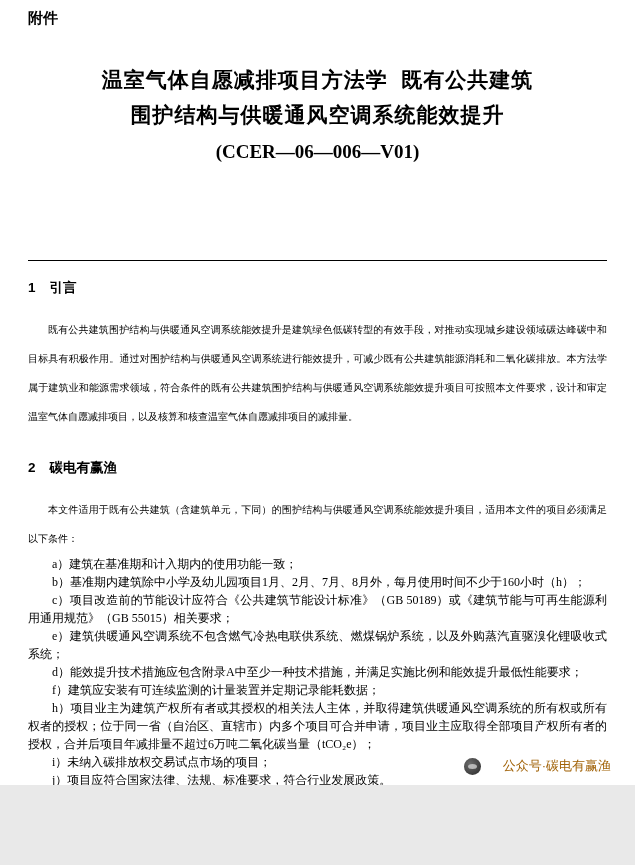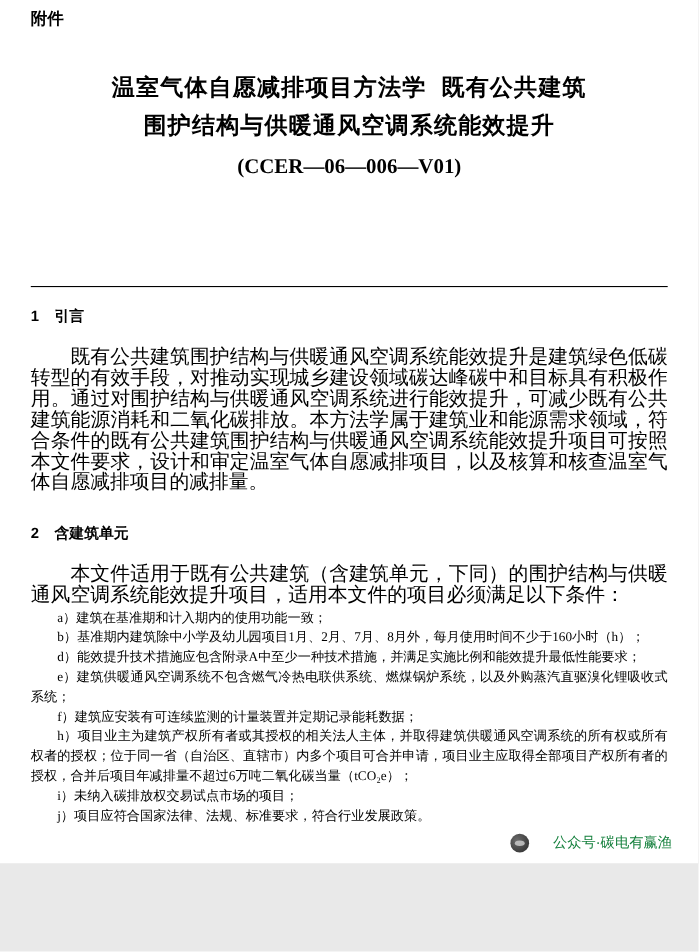--- a/index.html
+++ b/index.html
@@ -49,42 +49,42 @@
   .section-heading {
     font-family: "Liberation Sans", sans-serif;
     font-weight: bold;
     font-size: 13.5px;
     line-height: 18px;
     margin-top: 18px;
   }
   .section-heading .num { margin-right: 14px; }
   .sec2 .section-heading { margin-top: 28px; }
   .para {
-    font-size: 18px;
-    line-height: 19px;
+    font-size: 10px;
+    line-height: 29px;
     text-align: justify;
     text-indent: 2em;
     margin-top: 18px;
   }
   .items { margin-top: 2px; }
   .items .para {
     font-size: 12px;
     line-height: 18px;
     margin-top: 0;
   }
   .watermark {
     position: absolute;
     right: 22px;
     bottom: 8px;
     display: flex;
     align-items: center;
     gap: 22px;
     font-family: "Liberation Sans", sans-serif;
     font-size: 13px;
-    color: #15803d;
+    color: #a16207;
     background: rgba(255,255,255,0.85);
     padding: 2px 2px;
   }
   .wm-icon {
     display: inline-block;
     width: 17px;
     height: 17px;
     border-radius: 50%;
     background: radial-gradient(circle at 35% 35%, #6b6b6b 0%, #3c3c3c 70%);
     position: relative;
@@ -117,29 +117,30 @@
 
   <div class="section">
     <div class="section-heading">
       <span class="num">1</span><span>引言</span>
     </div>
     <p class="para">既有公共建筑围护结构与供暖通风空调系统能效提升是建筑绿色低碳转型的有效手段，对推动实现城乡建设领域碳达峰碳中和目标具有积极作用。通过对围护结构与供暖通风空调系统进行能效提升，可减少既有公共建筑能源消耗和二氧化碳排放。本方法学属于建筑业和能源需求领域，符合条件的既有公共建筑围护结构与供暖通风空调系统能效提升项目可按照本文件要求，设计和审定温室气体自愿减排项目，以及核算和核查温室气体自愿减排项目的减排量。</p>
   </div>
 
   <div class="section sec2">
     <div class="section-heading">
-      <span class="num">2</span><span>含建筑单元</span>
+      <span class="num">2</span><span>碳电有赢渔</span>
     </div>
     <p class="para">本文件适用于既有公共建筑（含建筑单元，下同）的围护结构与供暖通风空调系统能效提升项目，适用本文件的项目必须满足以下条件：</p>
 
     <div class="items">
       <p class="para">a）建筑在基准期和计入期内的使用功能一致；</p>
       <p class="para">b）基准期内建筑除中小学及幼儿园项目1月、2月、7月、8月外，每月使用时间不少于160小时（h）；</p>
+      <p class="para">c）项目改造前的节能设计应符合《公共建筑节能设计标准》（GB 50189）或《建筑节能与可再生能源利用通用规范》（GB 55015）相关要求；</p>
+      <p class="para">e）建筑供暖通风空调系统不包含燃气冷热电联供系统、燃煤锅炉系统，以及外购蒸汽直驱溴化锂吸收式系统；</p>
       <p class="para">d）能效提升技术措施应包含附录A中至少一种技术措施，并满足实施比例和能效提升最低性能要求；</p>
-      <p class="para">e）建筑供暖通风空调系统不包含燃气冷热电联供系统、燃煤锅炉系统，以及外购蒸汽直驱溴化锂吸收式系统；</p>
       <p class="para">f）建筑应安装有可连续监测的计量装置并定期记录能耗数据；</p>
       <p class="para">h）项目业主为建筑产权所有者或其授权的相关法人主体，并取得建筑供暖通风空调系统的所有权或所有权者的授权；位于同一省（自治区、直辖市）内多个项目可合并申请，项目业主应取得全部项目产权所有者的授权，合并后项目年减排量不超过6万吨二氧化碳当量（tCO₂e）；</p>
       <p class="para">i）未纳入碳排放权交易试点市场的项目；</p>
       <p class="para">j）项目应符合国家法律、法规、标准要求，符合行业发展政策。</p>
     </div>
   </div>
 
   <div class="watermark">
     <span class="wm-icon"></span>
     <span class="wm-text">公众号·碳电有赢渔</span>

